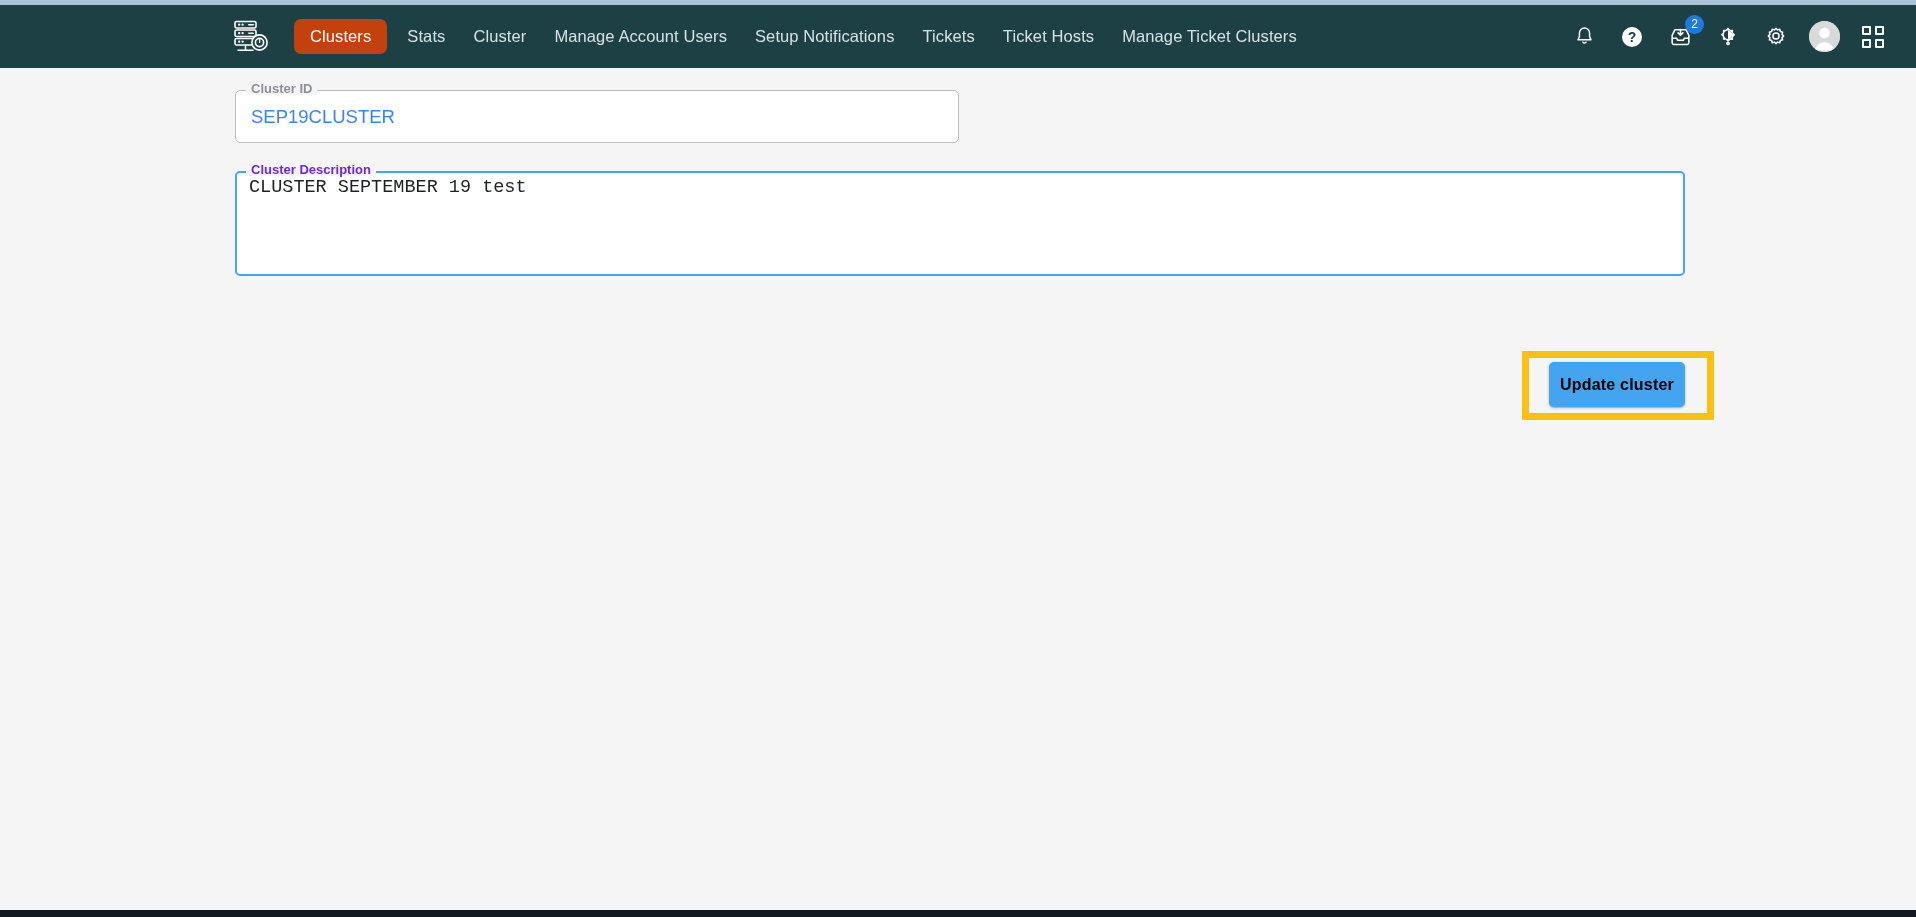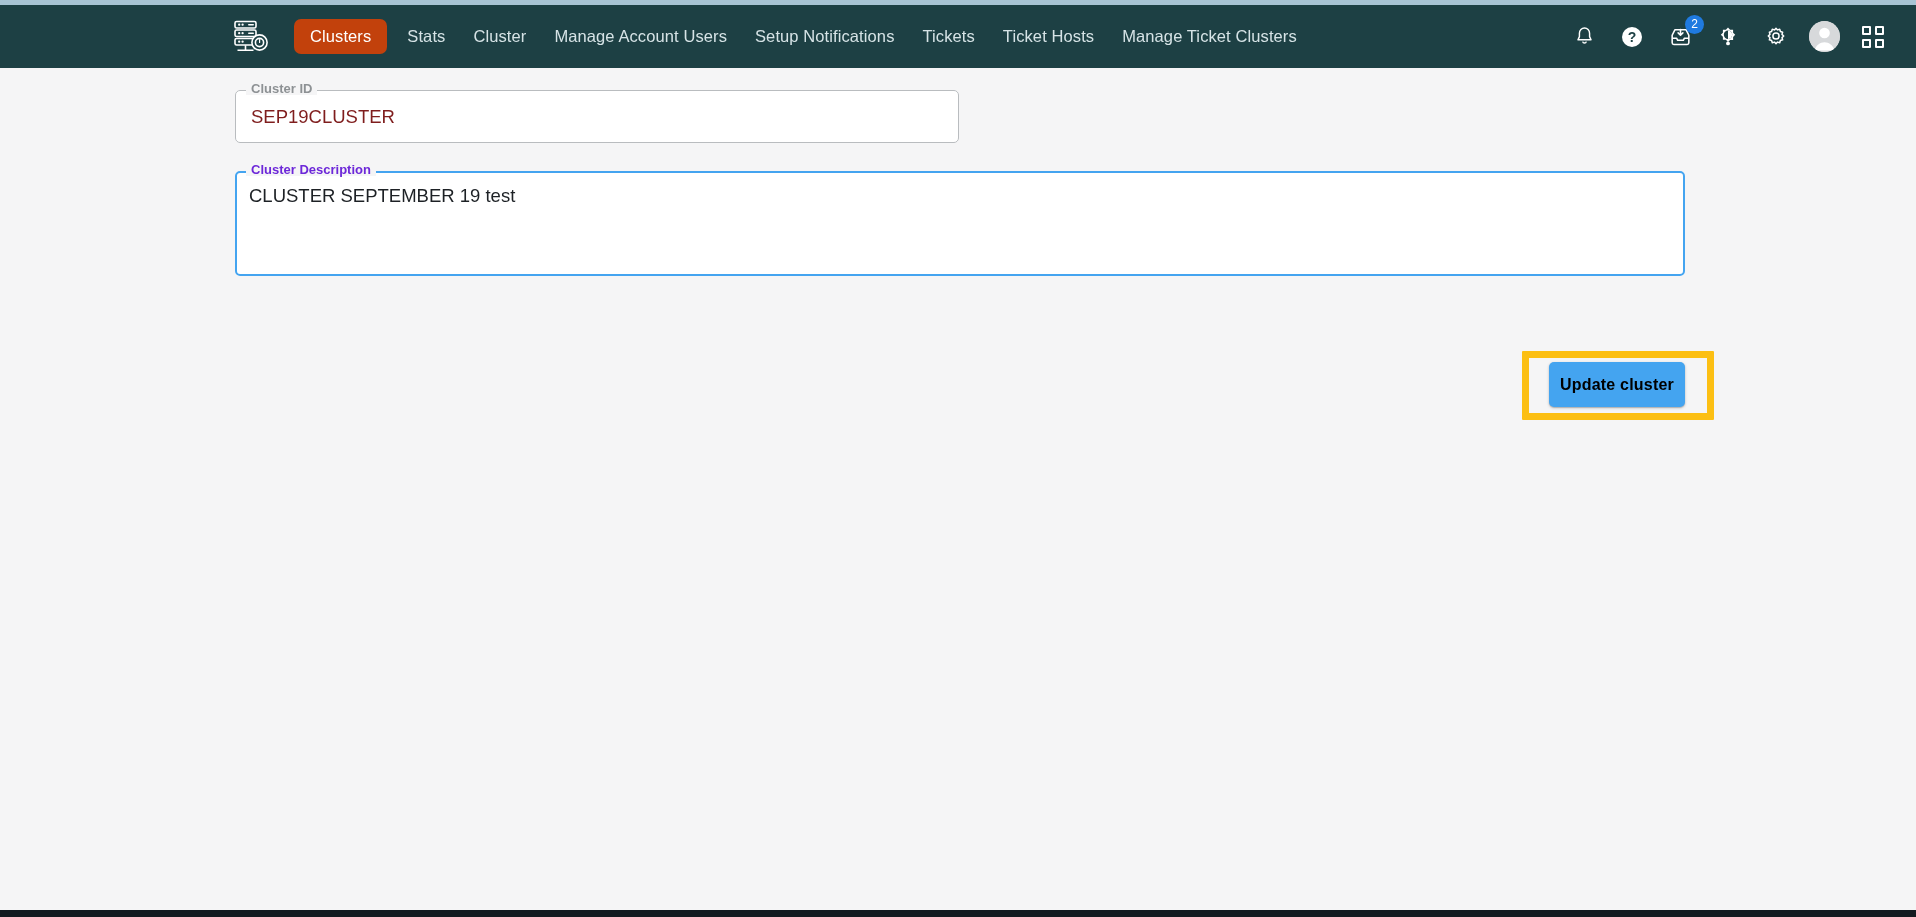--- a/index.html
+++ b/index.html
@@ -166,31 +166,32 @@
 
   .field-input {
     position: absolute;
     inset: 0;
     border: none;
     outline: none;
     background: #ffffff;
     border-radius: 5px;
     font-family: "Liberation Sans", sans-serif;
     font-size: 18.5px;
-    color: #7f1d1d;
+    color: #3b82f6;
     padding: 14px 16px;
     width: 100%;
     height: 100%;
   }
   .field-input.value-dark { color: #1d2125; }
 
   textarea.field-input {
     resize: none;
     line-height: 1.35;
-    padding: 13px 14px;
+    padding: 5px 14px;
+    font-family: Liberation Mono, monospace;
   }
 
   
   .highlight-box {
     position: absolute;
     border: 7px solid #fcbf13;
     background: transparent;
     pointer-events: none;
     border-radius: 1px;
   }

